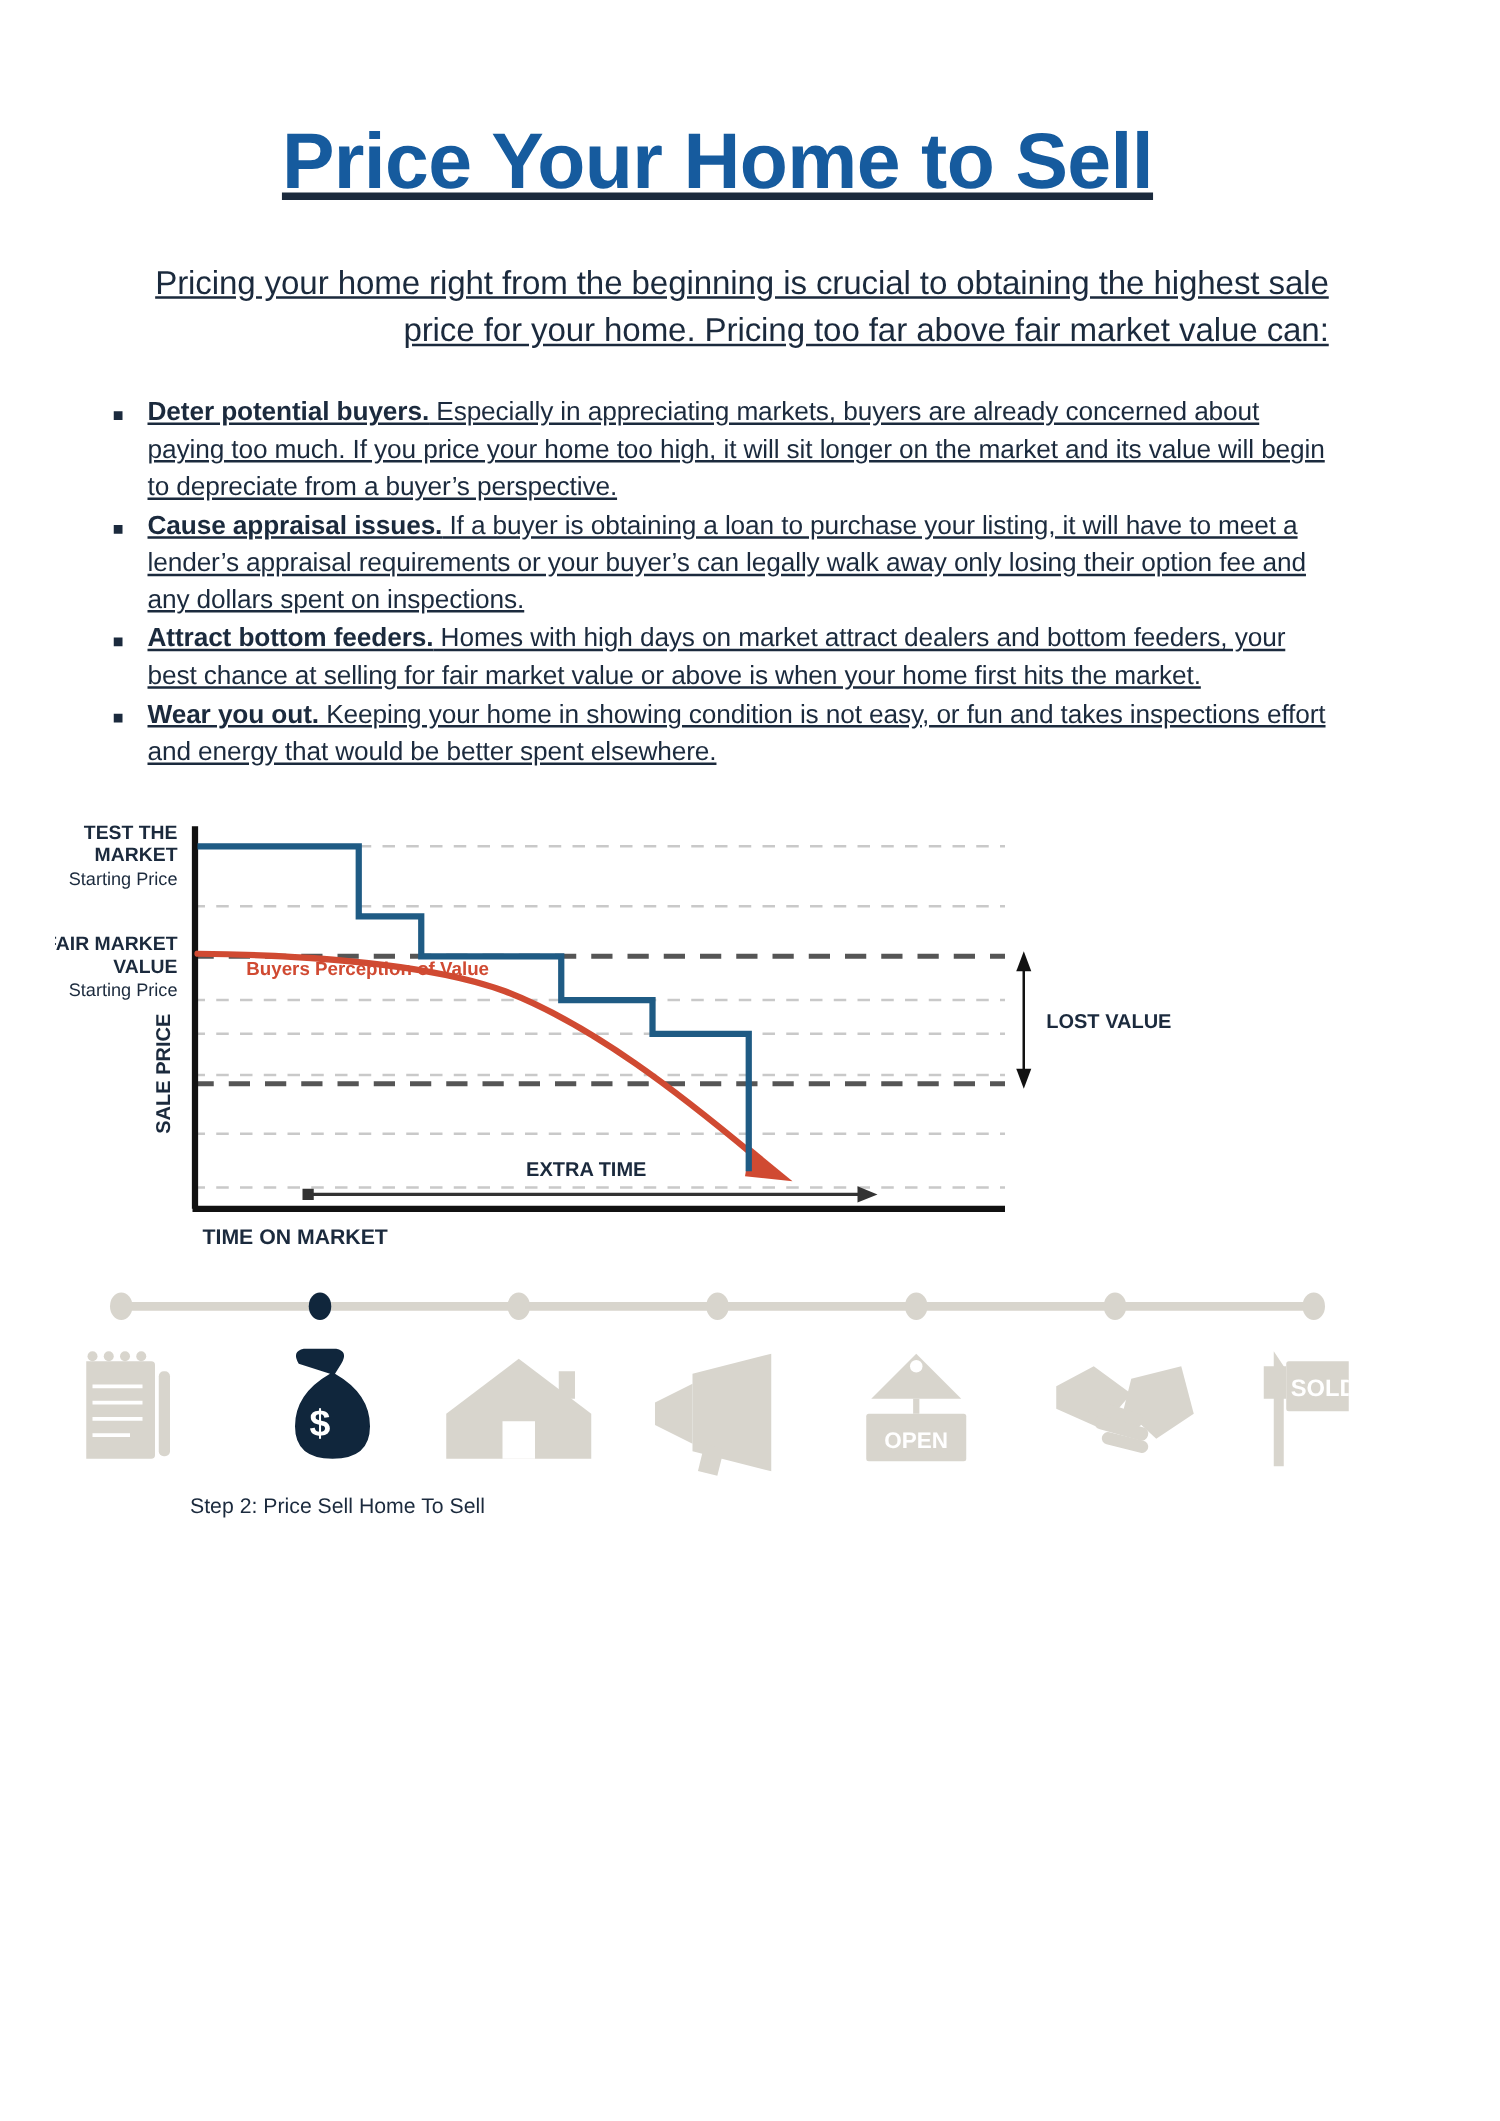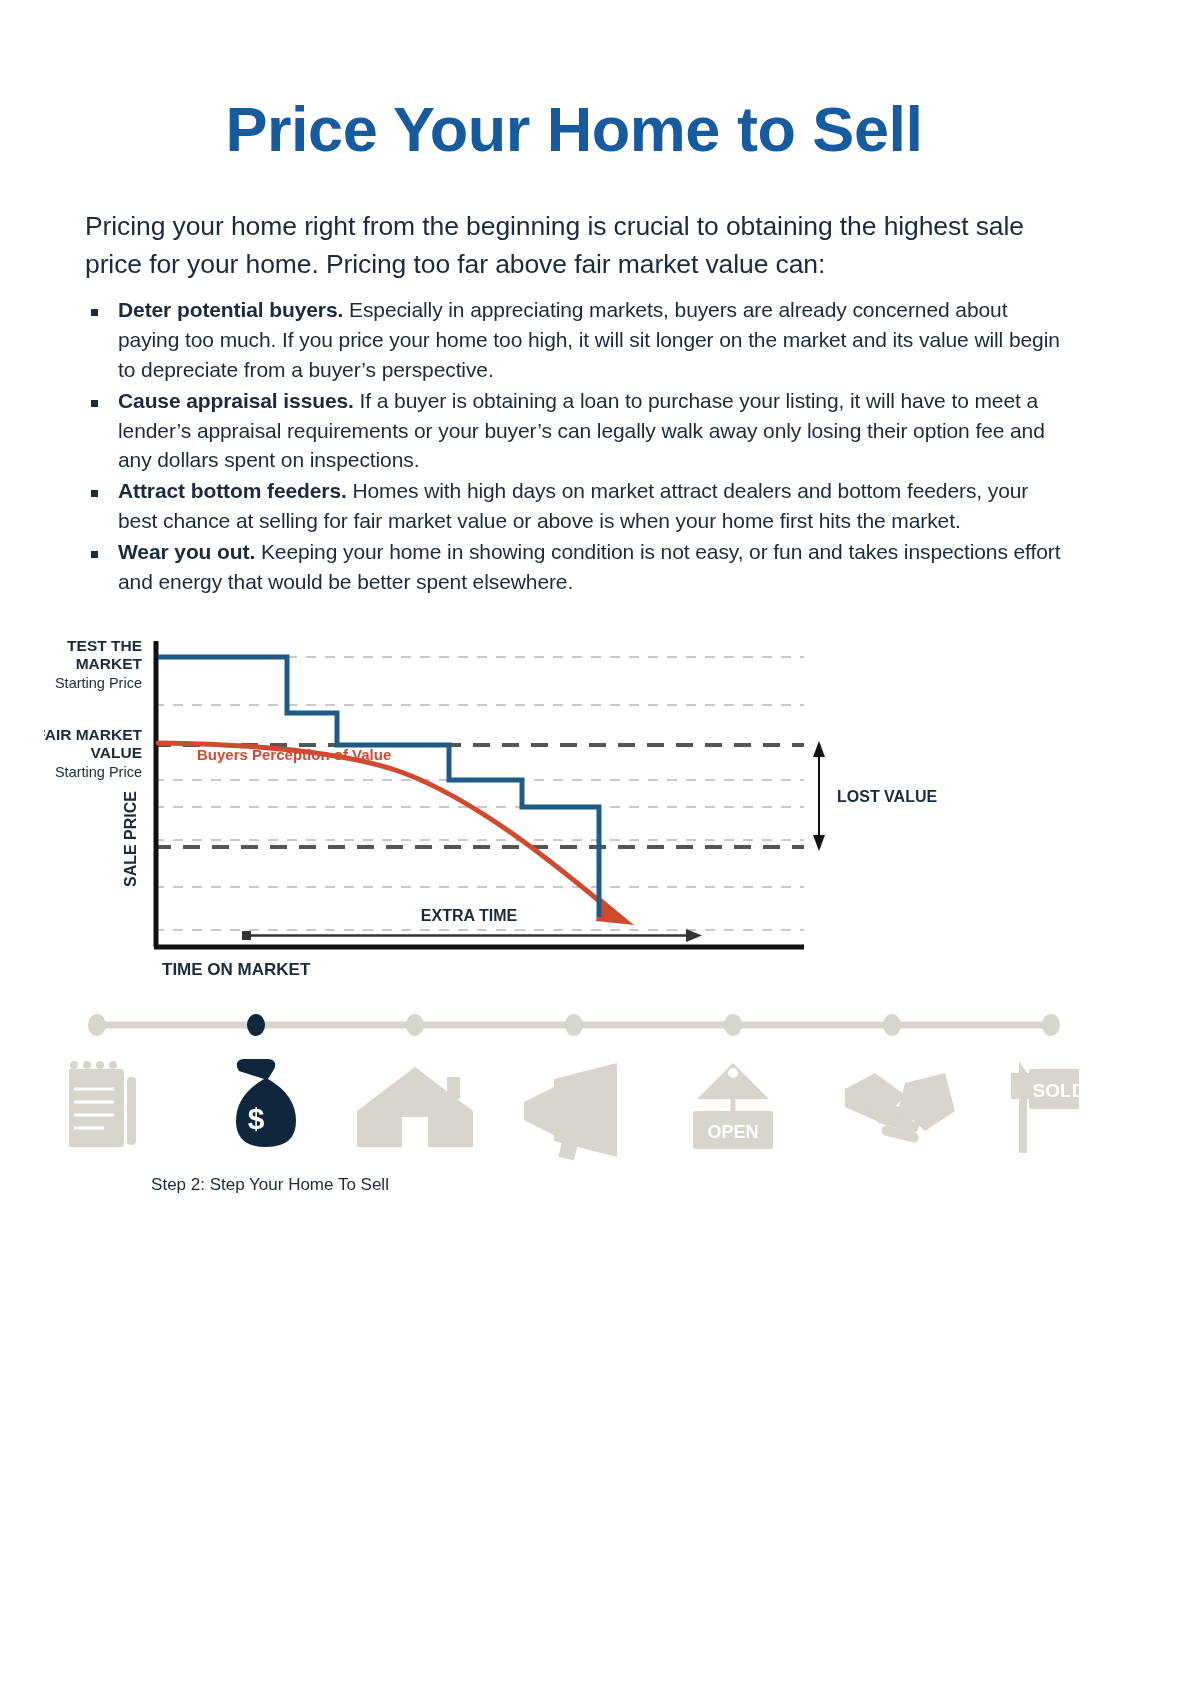--- a/index.html
+++ b/index.html
@@ -5,42 +5,43 @@
   * { box-sizing: border-box; }
   html, body { margin:0; padding:0; }
   body {
     width:1200px; height:1697px;
     background:#ffffff;
     font-family:"Liberation Sans", sans-serif;
     color:#1b2a3d;
     position:relative;
     overflow:hidden;
   }
-  .page { position:relative; width:1148px; height:1697px; }
+  .page { position:relative; width:1148px; height:1697px;text-decoration:underline; }
 
   
   .title {
     text-align:center;
     color:#165b9e;
     font-size:63px;
     font-weight:bold;
     letter-spacing:-0.5px;
     margin:0;
     padding-top:96px;
     line-height:1.05;
   }
 
   
   .content { padding:0 85px 0 85px; margin-top:46px; }
   .intro {
     font-size:26.5px;
     line-height:1.42;
     color:#1b2a3d;
-    margin:0 0 12px 0;
+    margin:0 0 32px 0;
     letter-spacing:-0.1px;
+    text-align:right;
   }
   ul.bullets { list-style:none; margin:0; padding:0; }
   ul.bullets > li {
     position:relative;
     padding-left:33px;
     font-size:21px;
     line-height:1.42;
     color:#1b2a3d;
     margin-bottom:1px;
     letter-spacing:-0.1px;
@@ -220,17 +221,17 @@
 
       <g>
         <path d="M950,54 L958,66 L958,146 L950,146 L950,54 Z" fill="#d8d5cd"></path>
         <rect x="942" y="66" width="18" height="26" fill="#d8d5cd"></rect>
         <rect x="960" y="62" width="60" height="40" rx="2" fill="#d8d5cd"></rect>
         <text x="990" y="90" text-anchor="middle" font-family="Liberation Sans, sans-serif" font-size="19" font-weight="bold" fill="#ffffff">SOLD</text>
       </g>
     </svg>
 
     <div class="step-caption">
-      <span>Step 2: Step Your Home To Sell</span>
+      <span>Step 2: Price Sell Home To Sell</span>
     </div>
   </div>
 
 </div>
 
 </body></html>

